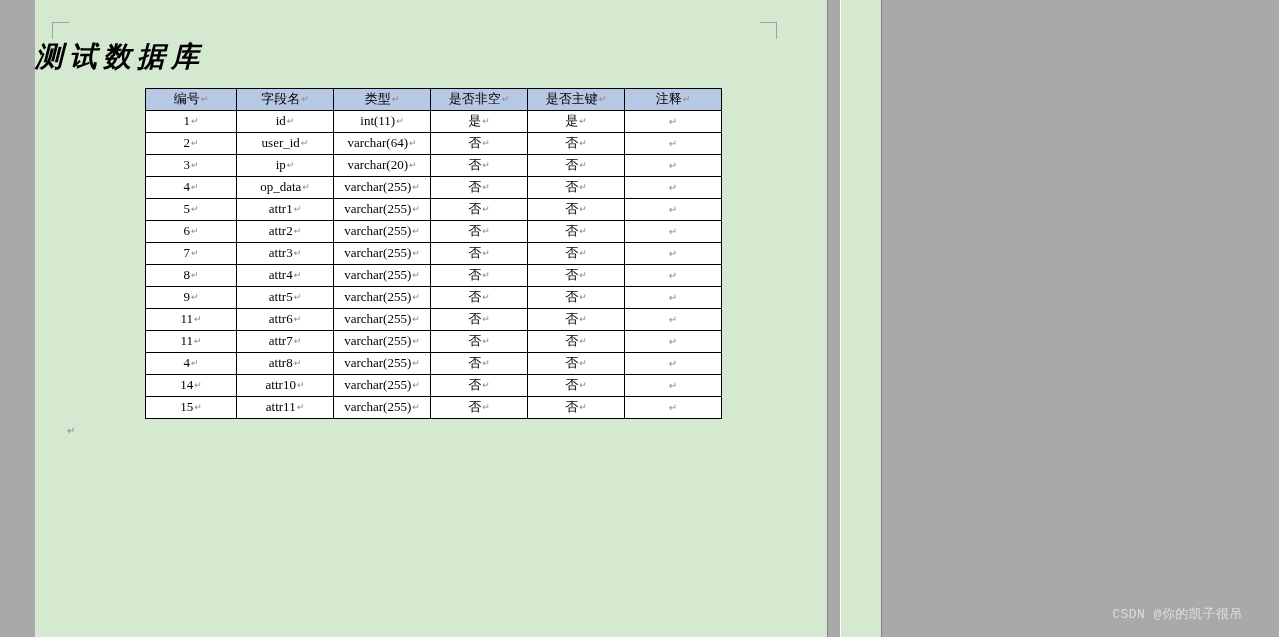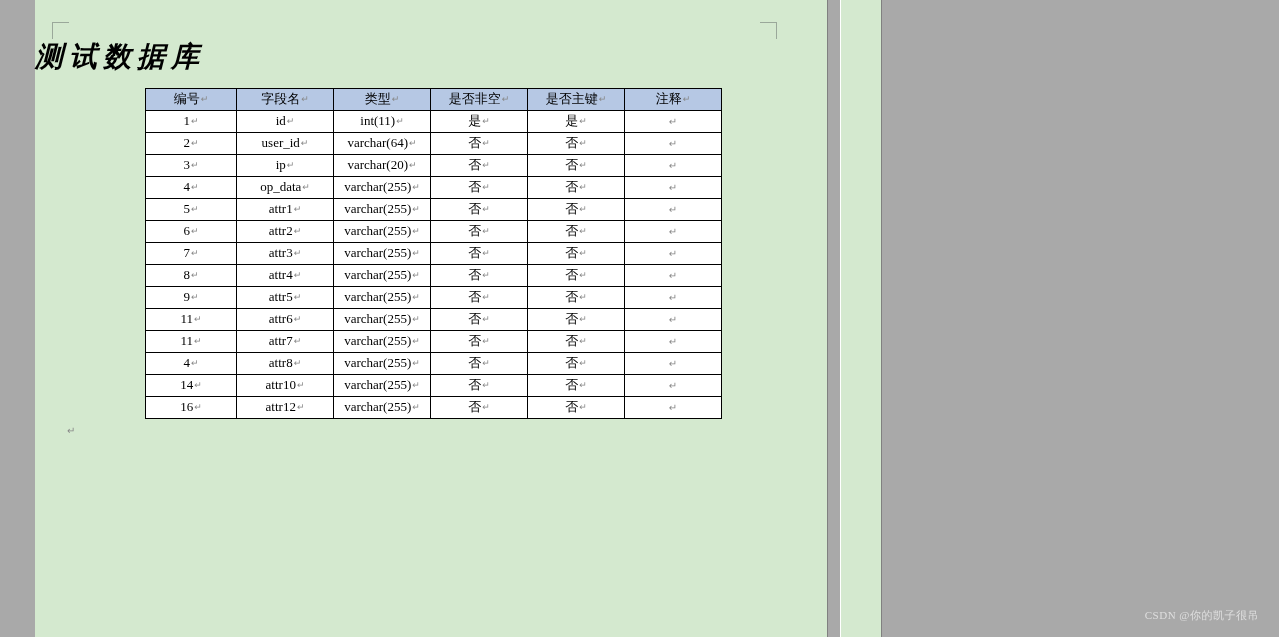--- a/index.html
+++ b/index.html
@@ -109,25 +109,25 @@
     font-size: 10px;
   }
   .endmark {
     font-size: 10px;
     color: #888;
     padding-left: 32px;
     margin-top: 6px;
   }
   .watermark {
     position: absolute;
-    right: 20px;
+    right: 36px;
     bottom: 14px;
     color: rgba(235,235,235,0.8);
-    font-family: Liberation Serif, serif;
-    font-size: 11px;
+    font-family: Liberation Mono, monospace;
+    font-size: 13px;
     letter-spacing: 0.5px;
     pointer-events: none;
   }
 </style>
 </head>
 <body>
 
 <div class="viewport">
   <div class="gutter-left"></div>
   <div class="page"></div>
@@ -250,22 +250,22 @@
           </tr>
           <tr>
             <td class="col-num"><span>14</span><span class="pmark">↵</span></td>
             <td class="col-field"><span>attr10</span><span class="pmark">↵</span></td>
             <td class="col-type"><span>varchar(255)</span><span class="pmark">↵</span></td>
             <td class="col-null"><span>否</span><span class="pmark">↵</span></td>
             <td class="col-pk"><span>否</span><span class="pmark">↵</span></td>
             <td class="col-comm"><span class="pmark-only">↵</span></td>
           </tr>
           <tr>
-            <td class="col-num"><span>16</span><span class="pmark">↵</span></td>
-            <td class="col-field"><span>attr12</span><span class="pmark">↵</span></td>
+            <td class="col-num"><span>15</span><span class="pmark">↵</span></td>
+            <td class="col-field"><span>attr11</span><span class="pmark">↵</span></td>
             <td class="col-type"><span>varchar(255)</span><span class="pmark">↵</span></td>
             <td class="col-null"><span>否</span><span class="pmark">↵</span></td>
             <td class="col-pk"><span>否</span><span class="pmark">↵</span></td>
             <td class="col-comm"><span class="pmark-only">↵</span></td>
           </tr>
         </tbody>
     </table>
 
     <div class="endmark">↵</div>
   </div>

